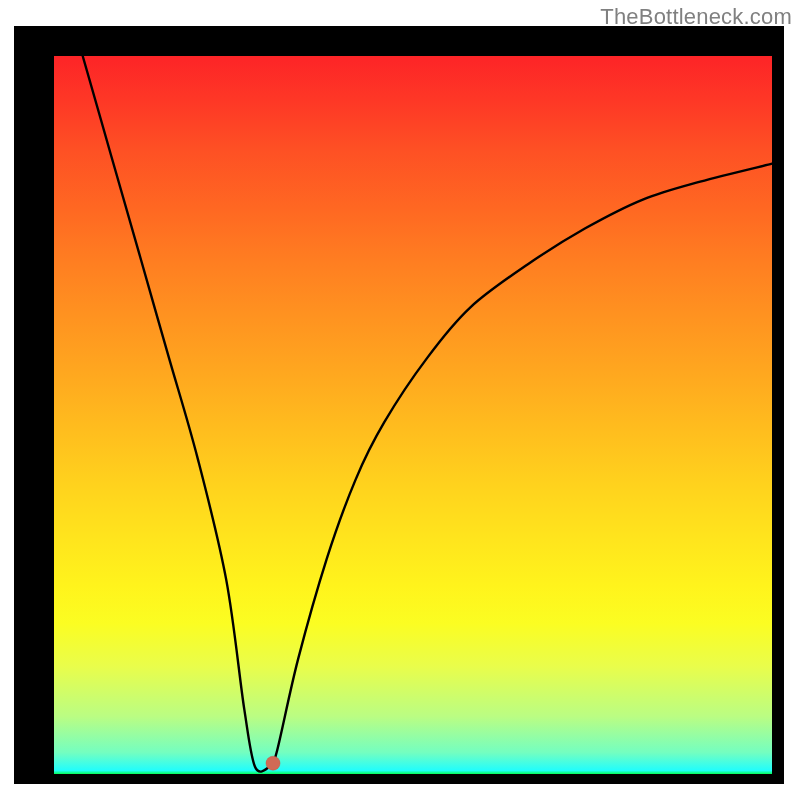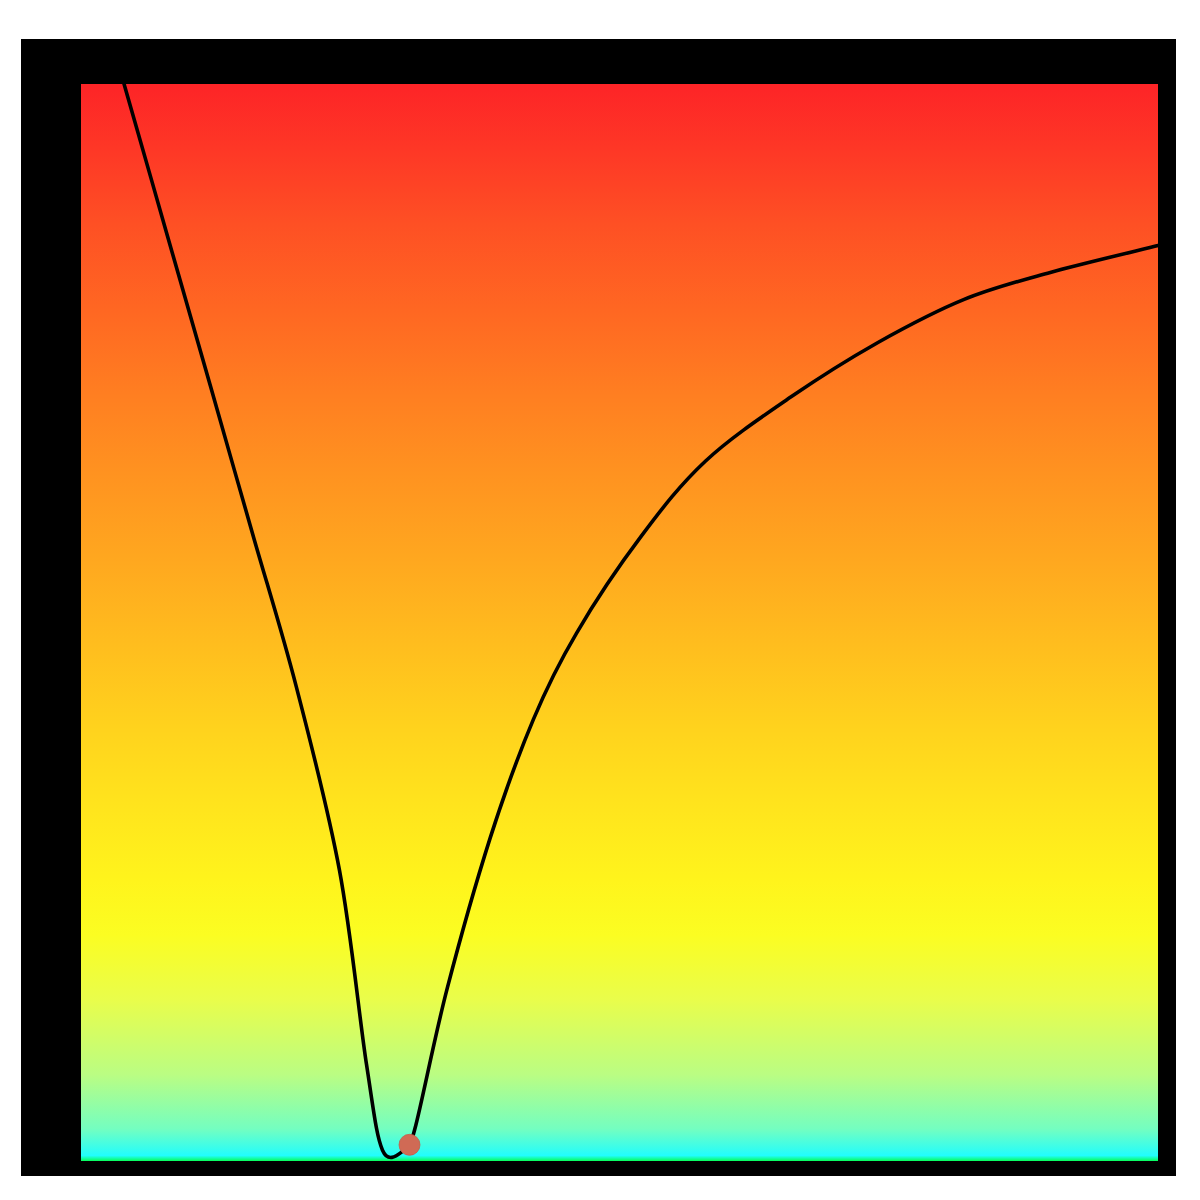--- a/index.html
+++ b/index.html
@@ -80,20 +80,21 @@
   .marker {
     fill: #d06a55;
     stroke: #c55a45;
     stroke-width: 0.5;
   }
 </style>
 </head>
 <body>
 
 <div class="container">
+  <div class="watermark">TheBottleneck.com</div>
 
   <div class="frame">
     <div class="plot">
       <svg class="curve" viewBox="0 0 718 718" preserveAspectRatio="none">
         <path d="M 28.7 0.0 C 33.5 16.8, 47.9 67.0, 57.4 100.5 C 67.0 134.0, 76.6 167.5, 86.2 201.0 C 95.7 234.5, 105.3 268.1, 114.9 301.6 C 124.5 335.1, 134.0 365.0, 143.6 402.1 C 153.2 439.2, 164.5 482.3, 172.3 524.1 C 180.1 566.0, 185.5 622.3, 190.3 653.4 C 195.1 684.5, 196.9 701.2, 201.0 710.8 C 205.2 720.4, 211.8 713.2, 215.4 710.8 C 219.0 708.4, 217.8 714.4, 222.6 696.5 C 227.4 678.5, 235.7 635.4, 244.1 603.1 C 252.5 570.8, 263.3 532.5, 272.8 502.6 C 282.4 472.7, 292.0 446.4, 301.6 423.6 C 311.1 400.9, 318.3 386.5, 330.3 366.2 C 342.2 345.8, 359.0 320.7, 373.4 301.6 C 387.7 282.4, 399.7 266.9, 416.4 251.3 C 433.2 235.7, 454.7 221.4, 473.9 208.2 C 493.0 195.1, 512.2 183.1, 531.3 172.3 C 550.5 161.6, 569.6 151.4, 588.8 143.6 C 607.9 135.8, 624.7 131.6, 646.2 125.6 C 667.7 119.7, 706.0 110.7, 718.0 107.7" id="curvePath"></path>
         <circle class="marker" id="markerDot" r="7" cx="219.0" cy="707.2"></circle>
       </svg>
     </div>
   </div>
 </div>

